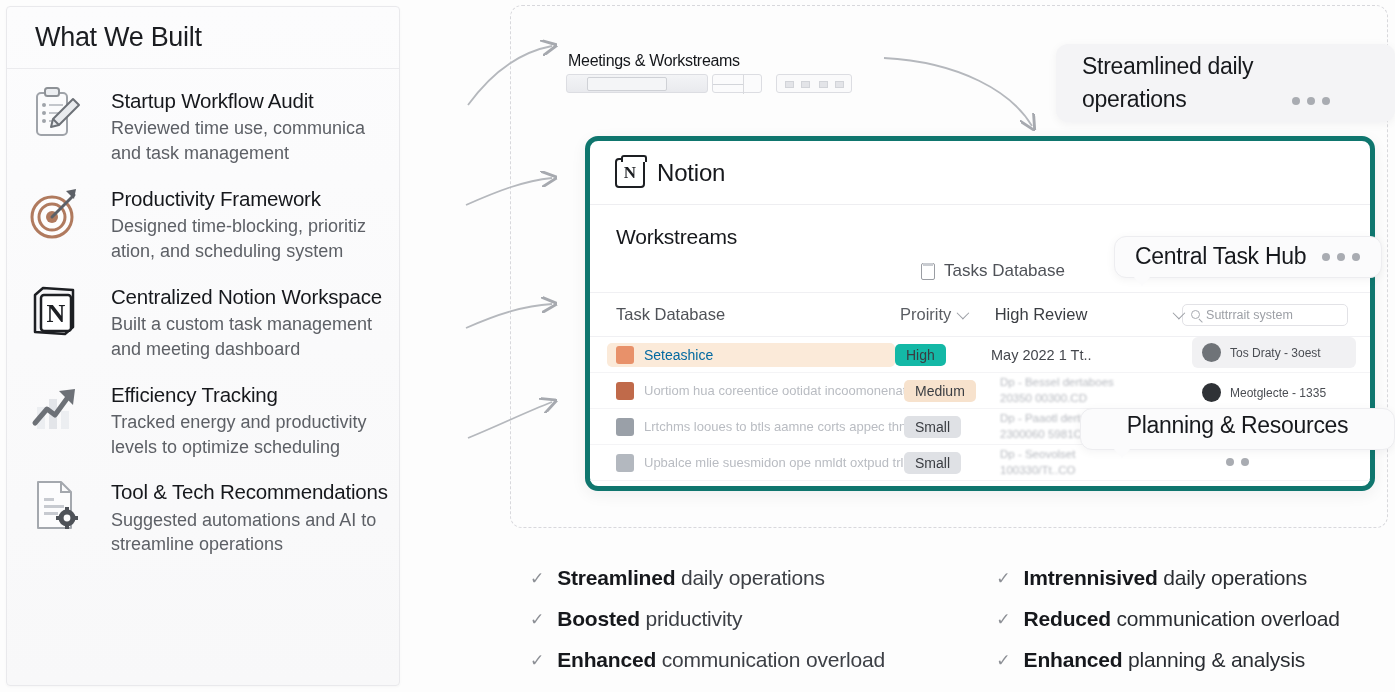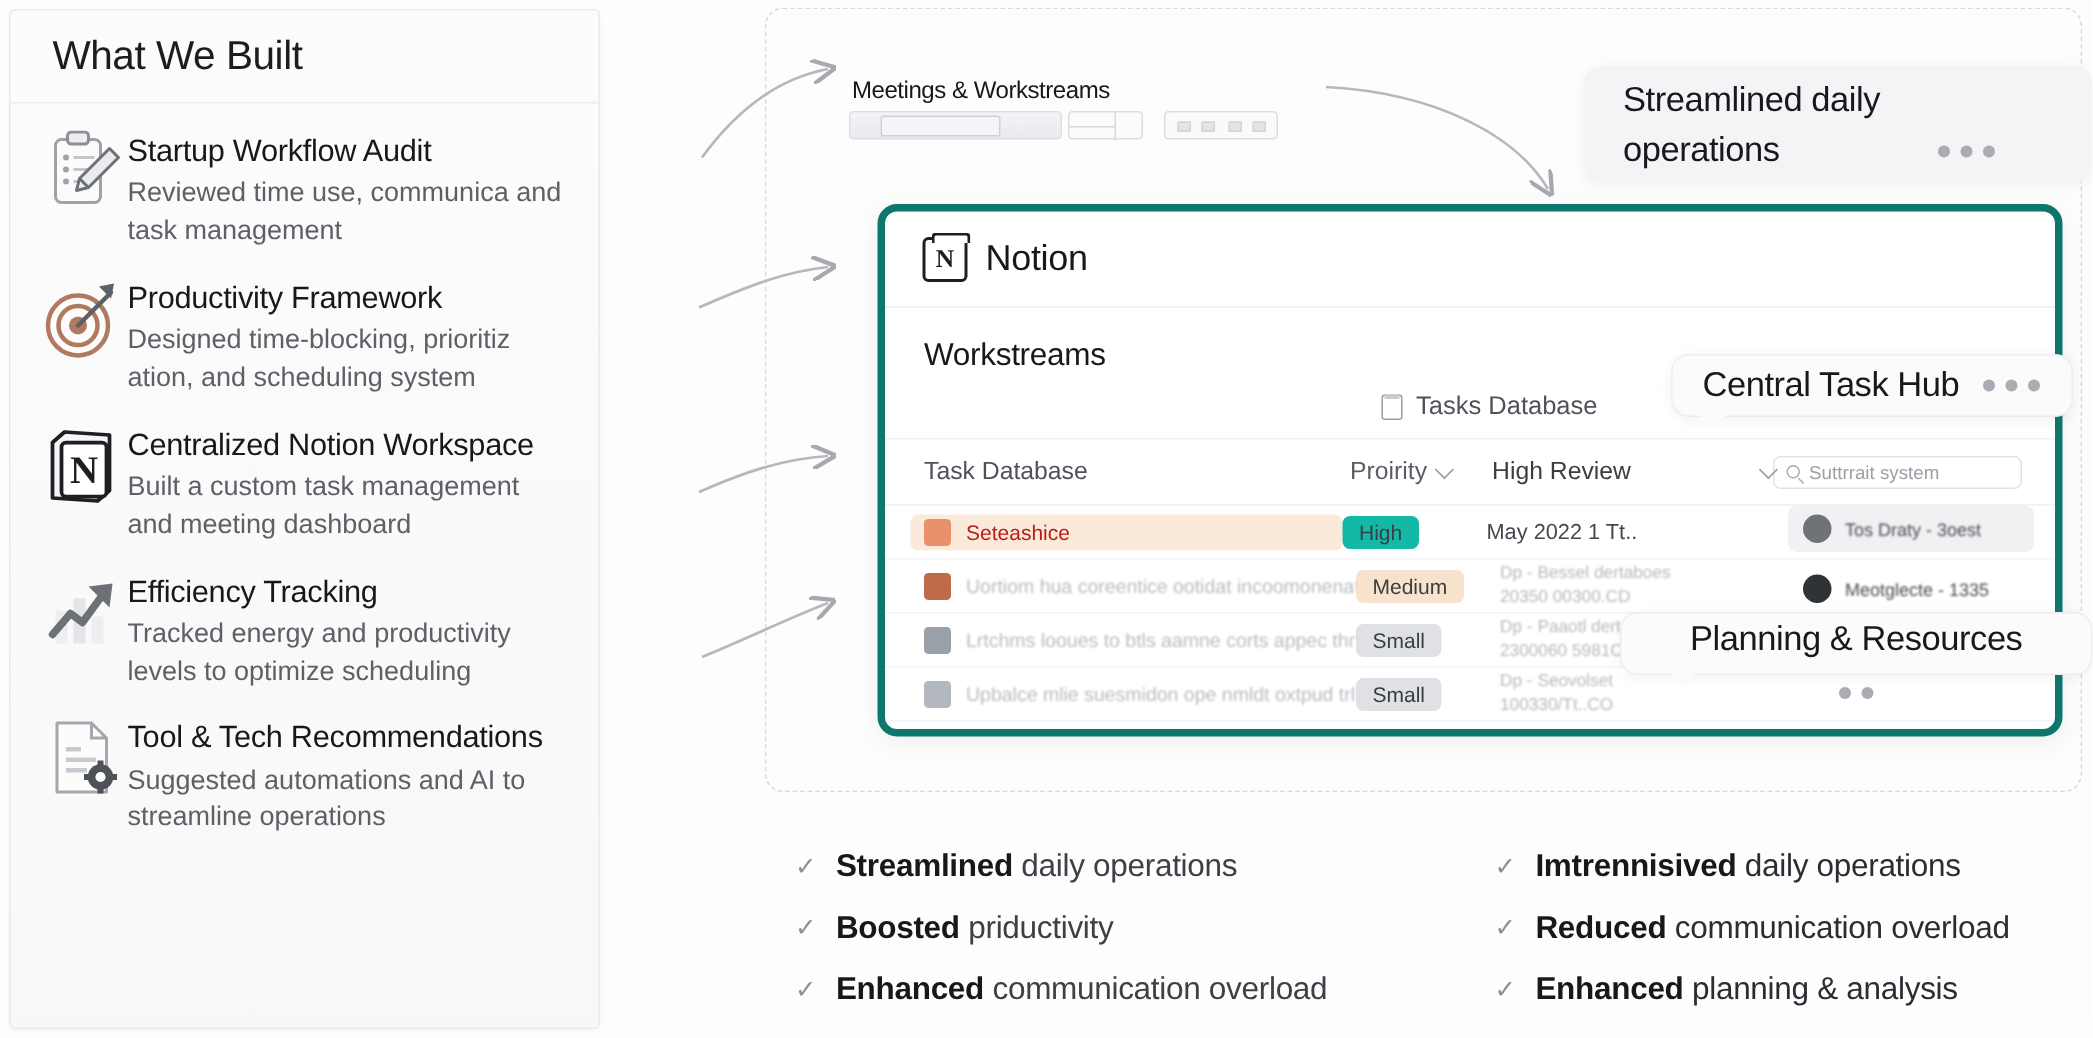--- a/index.html
+++ b/index.html
@@ -17,21 +17,21 @@
     background:linear-gradient(180deg,#fcfcfd 0%,#f8f8f9 100%);
     border:1px solid #e9e9ec; border-radius:4px;
     box-shadow:0 1px 3px rgba(0,0,0,0.03);
   }
   .sidebar-head {
     height:62px; display:flex; align-items:center;
     padding:0 0 0 28px; border-bottom:1px solid #ebebee;
   }
   .sidebar-title { font-size:27px; color:#1b1d21; font-weight:400; letter-spacing:-0.3px; }
   .sidebar-list { padding:18px 22px 0 22px; }
-  .feature { display:flex; gap:2px; margin-bottom:19px; }
+  .feature { display:flex; gap:28px; margin-bottom:19px; }
   .feature-ico { width:54px; min-width:54px; height:56px; position:relative; }
   .feature-body { padding-top:2px; }
   .feature-title { font-size:20.5px; color:#16181c; letter-spacing:-0.2px; line-height:1.18; white-space:nowrap; }
   .feature-desc { font-size:18px; color:#5d6066; line-height:1.38; margin-top:3px; max-width:352px; }
 
   
   .canvas {
     position:absolute; left:510px; top:5px; width:878px; height:523px;
     border:1.5px dashed #d8d8dc; border-radius:12px;
     background:transparent;
@@ -278,21 +278,21 @@
         <span class="search-ico"></span>
         <span class="search-ph">Suttrrait system</span>
       </div>
     </div>
 
     <div class="tbl-body">
 
       <div class="trow">
         <div class="tcell-name hl-first">
           <span class="rowico" style="background:#e8916a"></span>
-          <span class="rowtxt" style="color:#b91c1c;filter:none;font-size:14px">Seteashice</span>
+          <span class="rowtxt" style="color:#0369a1;filter:none;font-size:14px">Seteashice</span>
         </div>
         <div class="tcell-prio">
           <span class="pill" style="background:#14b8a6;color:#3a3d42">High</span>
         </div>
         <div class="tcell-date">May 2022 1 Tt..</div>
       </div>
 
       <div class="trow">
         <div class="tcell-name">
           <span class="rowico" style="background:#c06a4a"></span>

